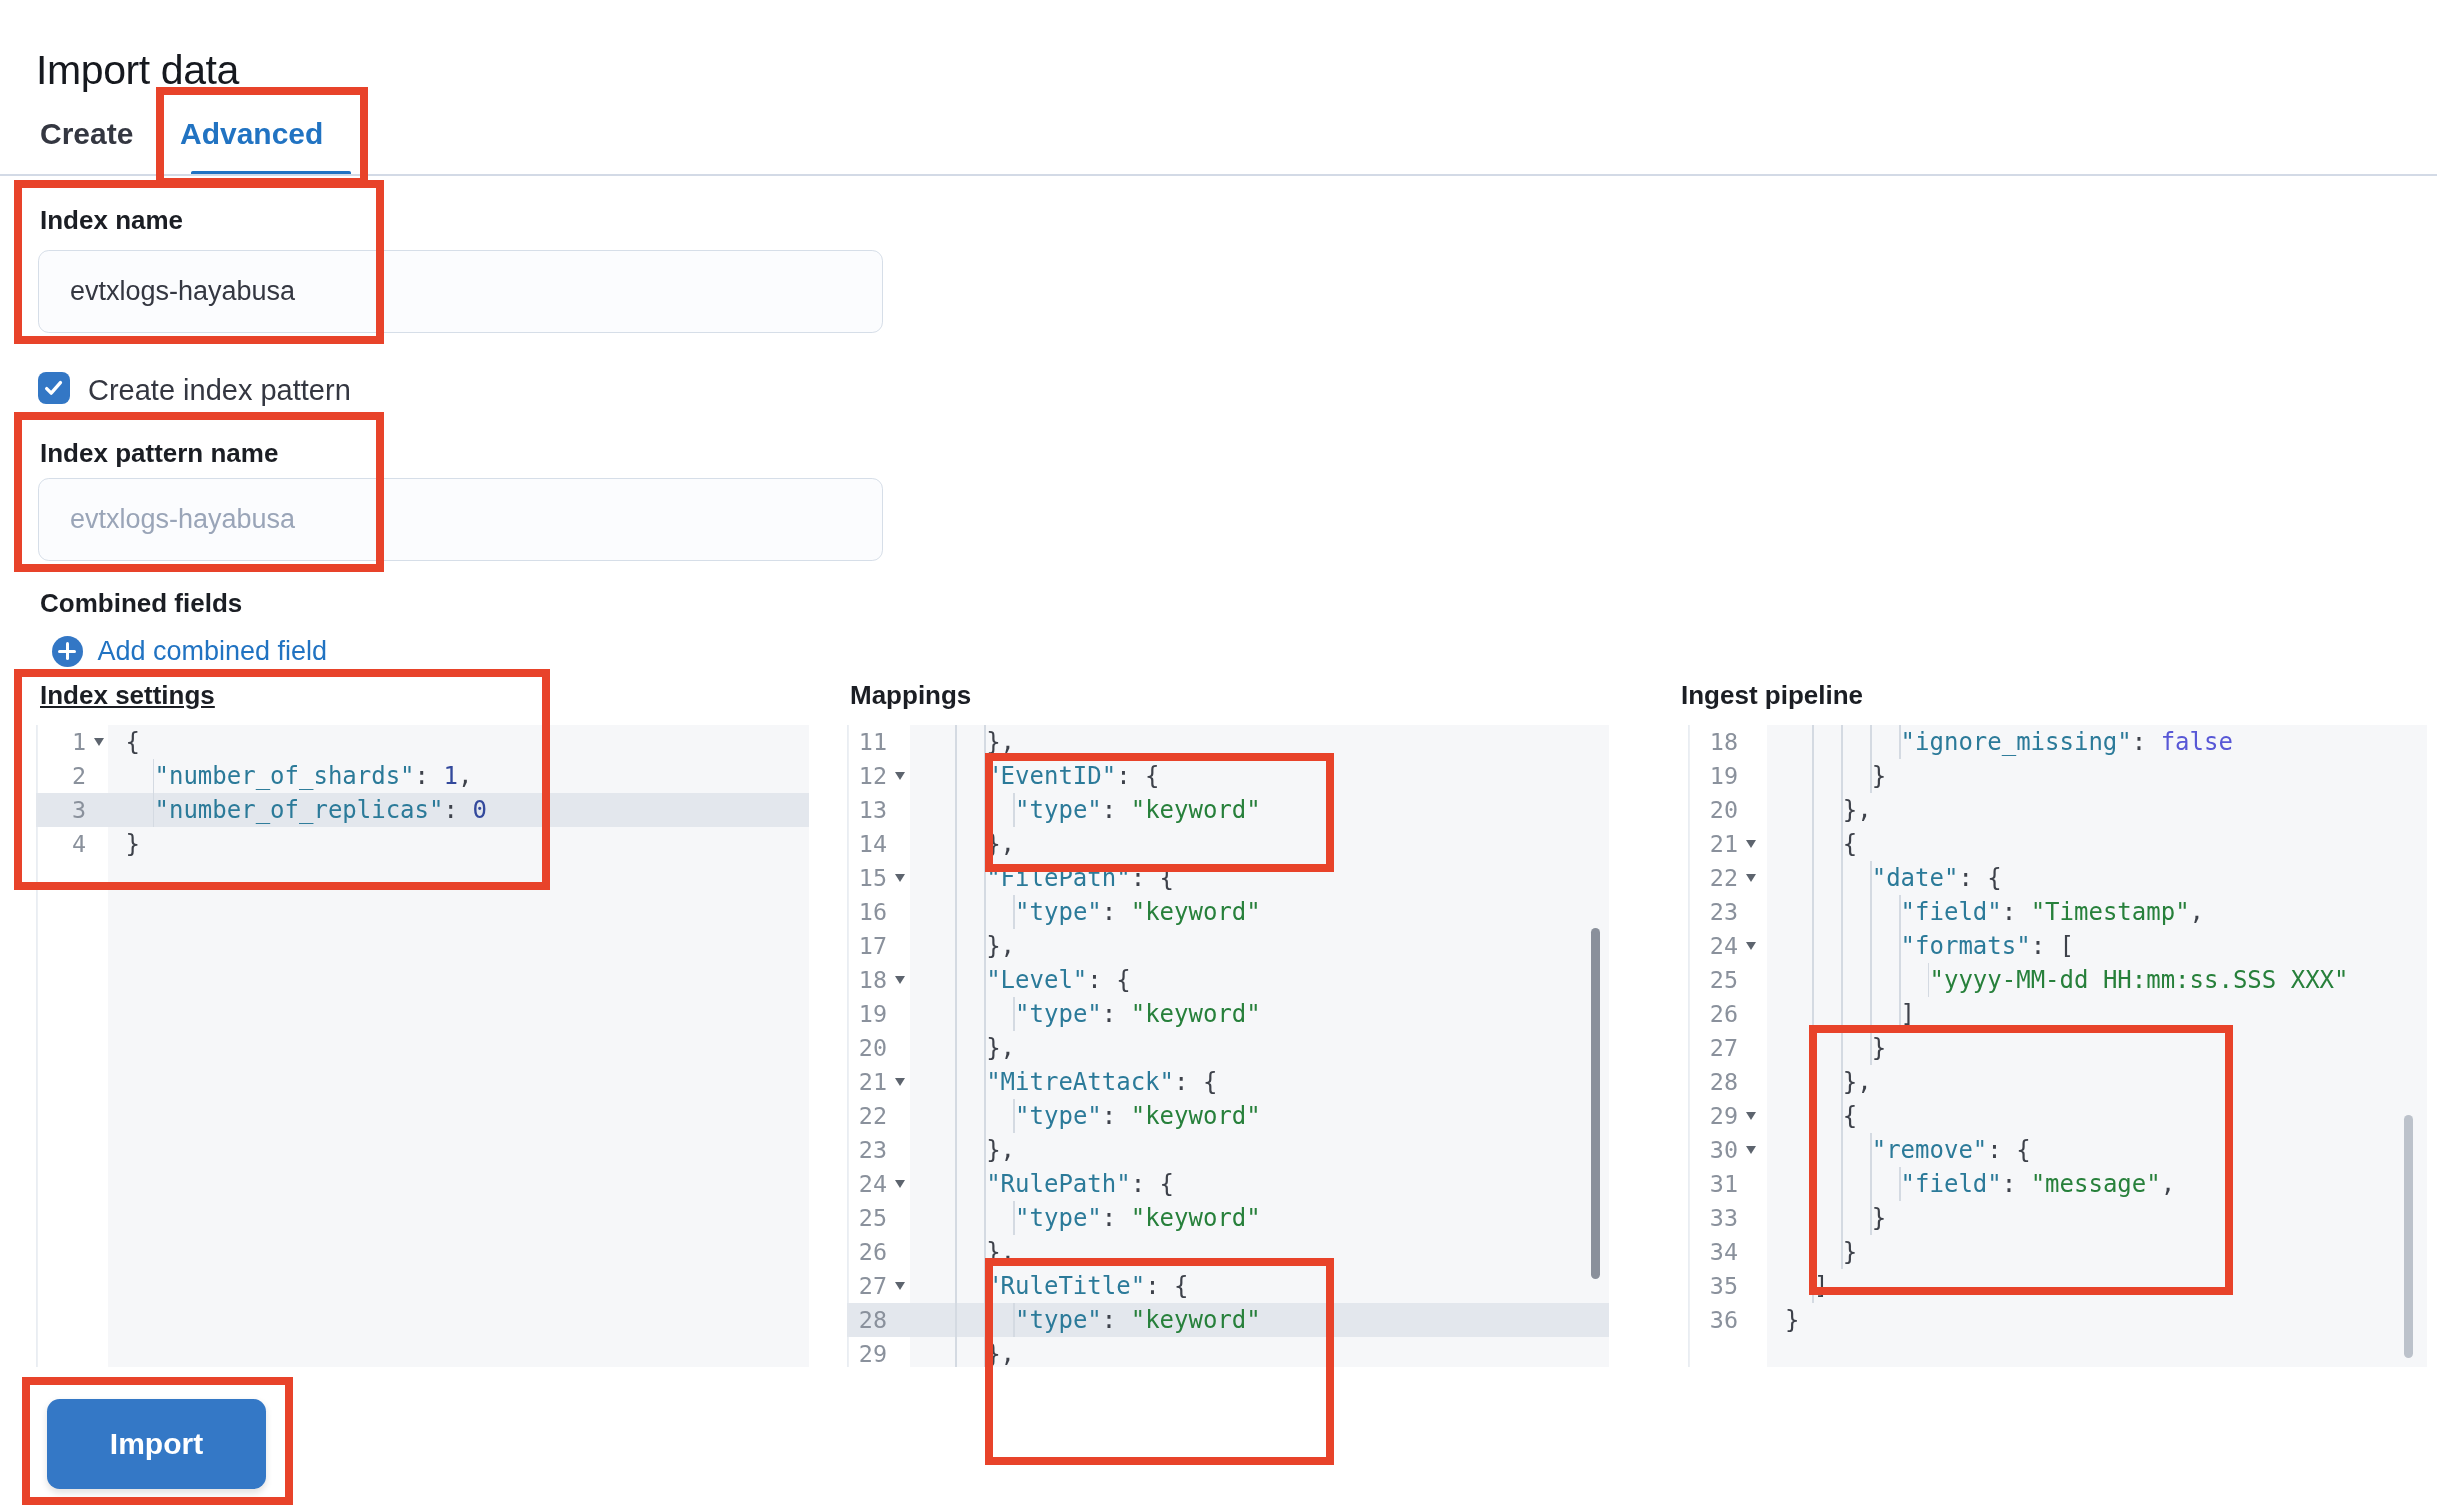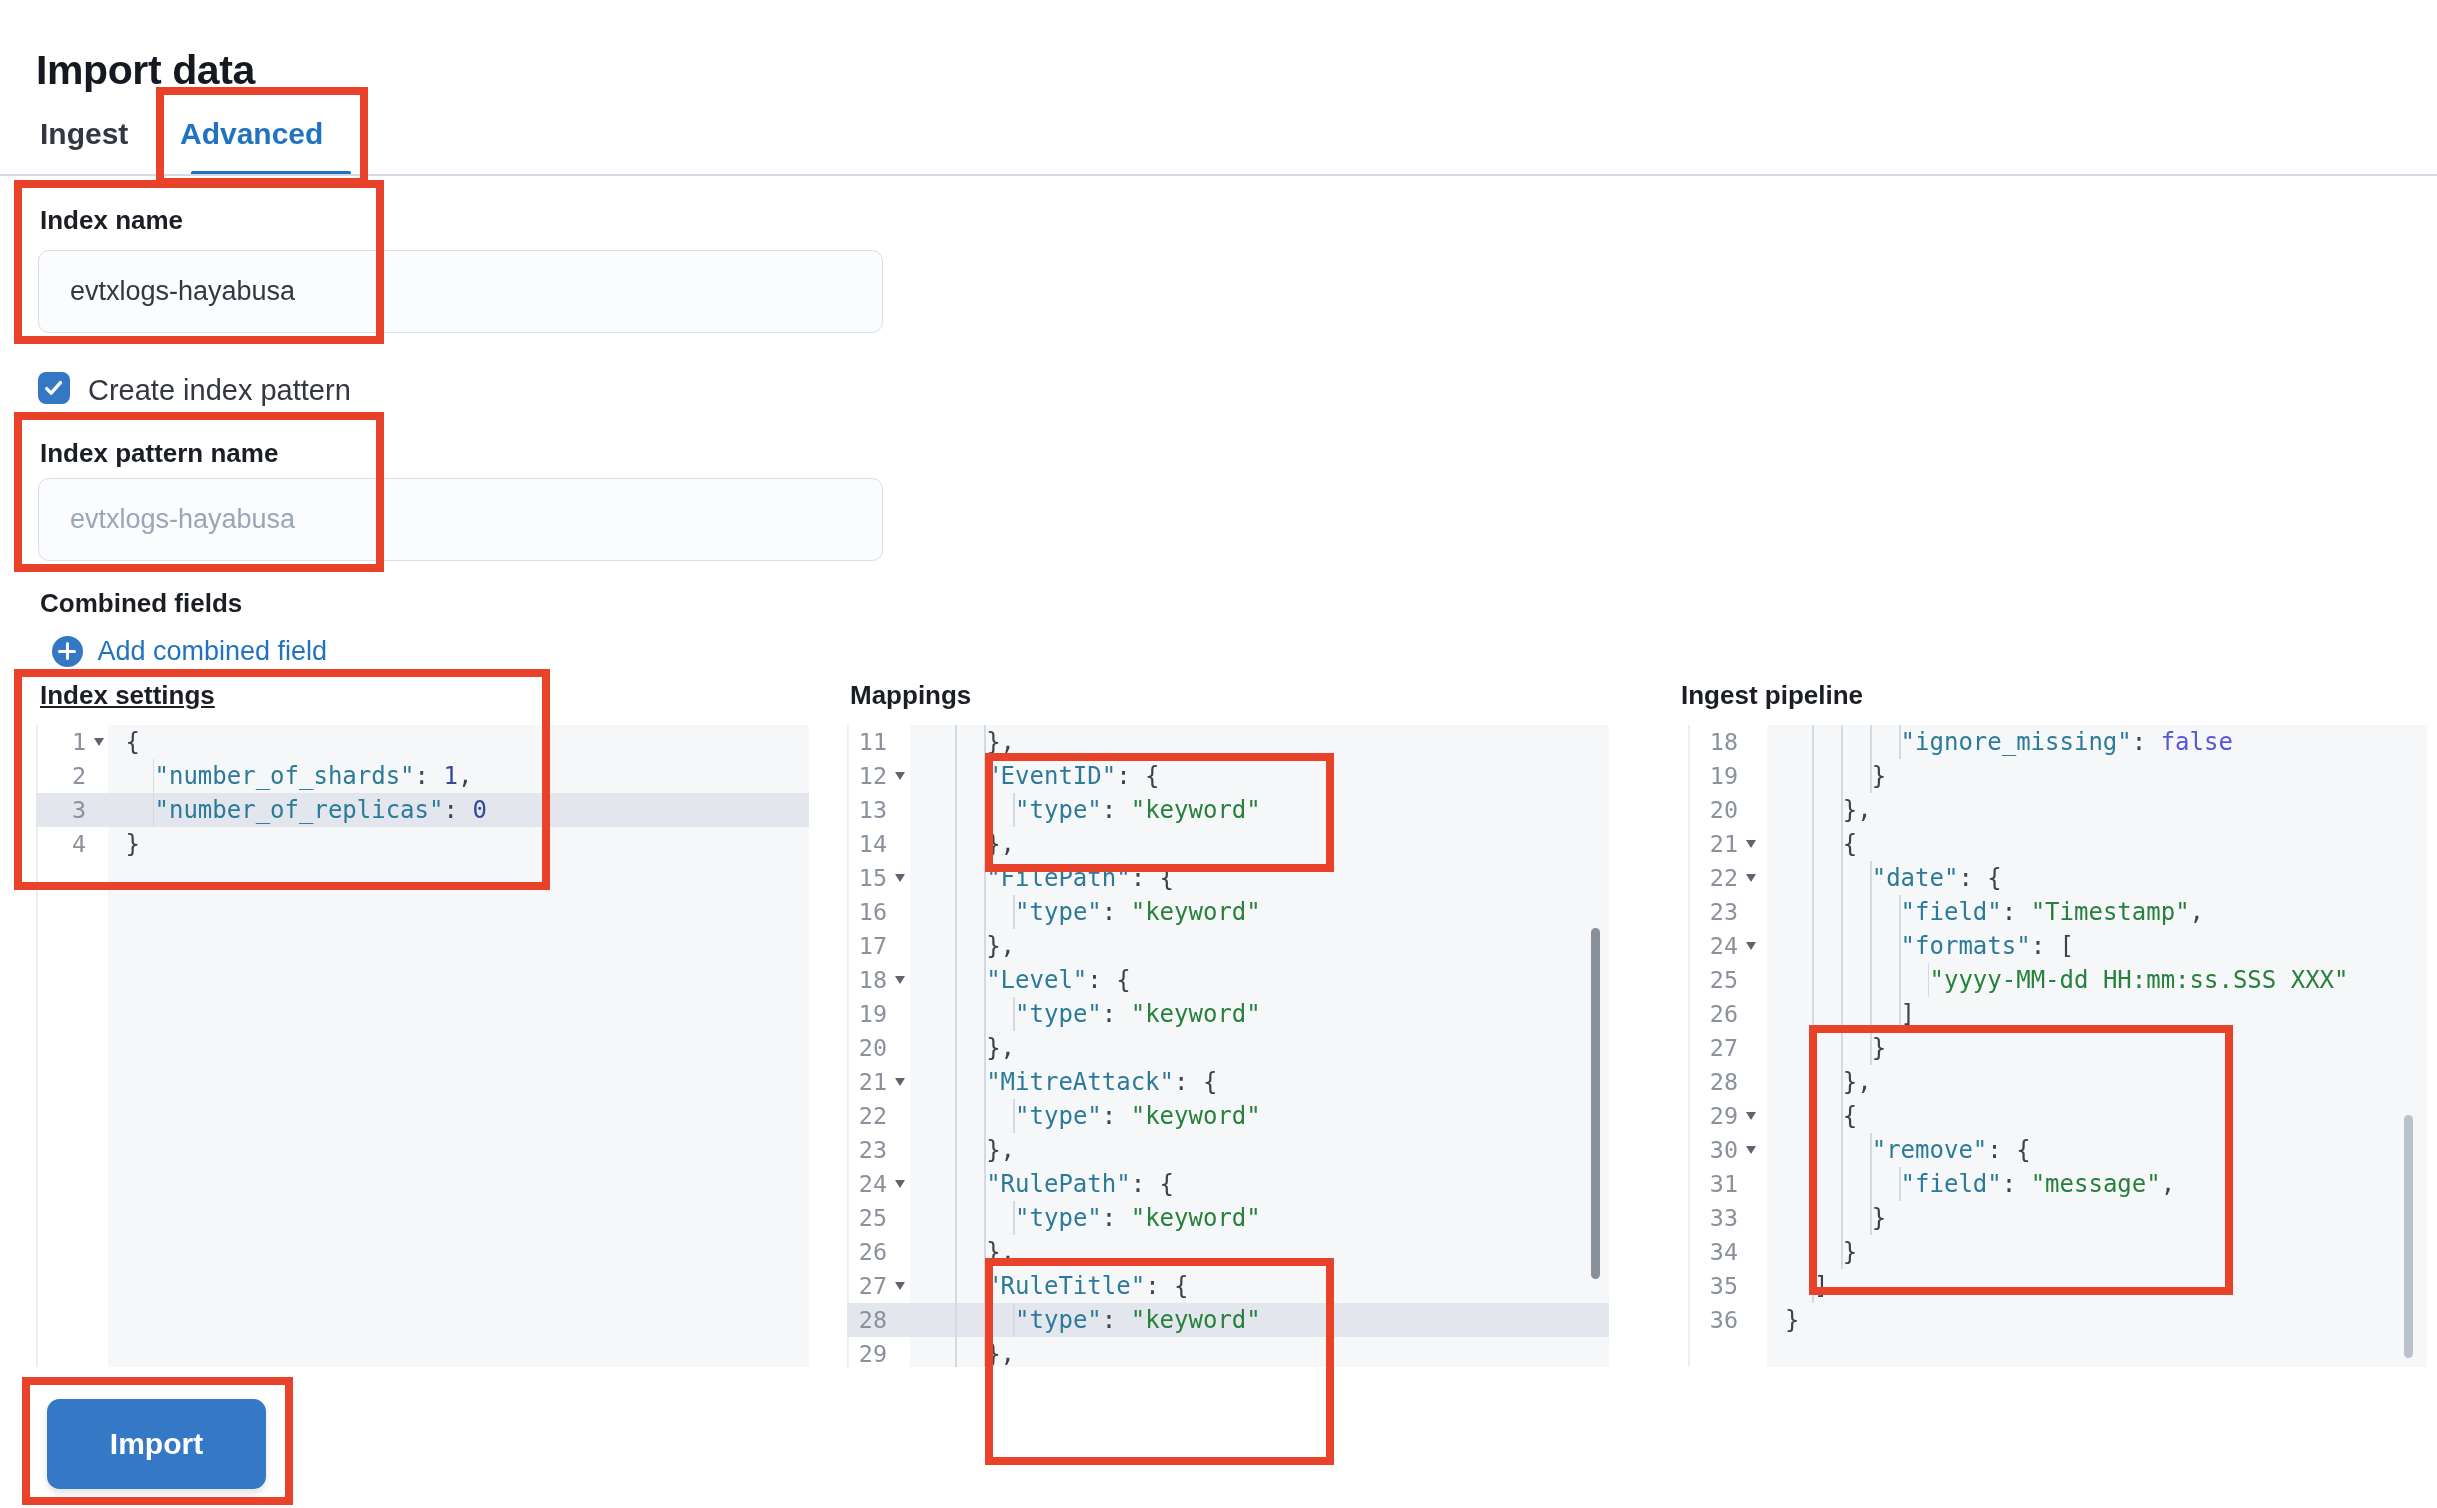--- a/index.html
+++ b/index.html
@@ -1,20 +1,20 @@
 <!DOCTYPE html>
 <html style="--accent: #2173c2; --button: #3478c6; --checkbox: #3377c5; --annotation: #e8432a; --divider: #d3dae6; --editor_bg: #f6f7f9; --hl: #e3e7ed; --key: #2b7a99; --string: #27803b; --number: #33499c; --boolean: #5757d6; --punct: #3d414a;font-size:14.4px"><head>
 <meta charset="utf-8">
 <style>
   html,body{margin:0;padding:0;background:#fff;}
   #page{position:relative;width:2438px;height:1508px;background:#fff;overflow:hidden;
         font-family:"Liberation Sans",sans-serif;color:#1b1e24;}
 
   
-  .page-title{position:absolute;left:36px;top:20px;font-size:41px;font-weight:700;color:#16191f;letter-spacing:-0.4px;}
+  .page-title{position:absolute;left:36px;top:20px;font-size:41px;font-weight:400;color:#16191f;letter-spacing:-0.4px;}
   .tab{position:absolute;top:117px;font-size:30px;font-weight:600;color:#343741;cursor:pointer;background:none;border:none;padding:0;font-family:inherit;}
   .tab.simple{left:40px;}
   .tab.advanced{left:180px;color:var(--accent,#2173c2);font-weight:700;}
   .tab-underline{position:absolute;left:191px;top:171px;width:160px;height:5.4px;background:var(--accent,#2173c2);border-radius:1.8px;}
   .top-divider{position:absolute;left:0;top:174px;width:2438px;height:1.8px;background:var(--divider,#d3dae6);}
 
   
   .field-label{position:absolute;font-size:26px;font-weight:700;color:#1b1e24;}
   .lbl-index-name{left:40px;top:205px;}
   .lbl-index-pattern{left:40px;top:438px;}
@@ -87,21 +87,21 @@
   .ab7{left:1809px;top:1025px;width:424px;height:270px;}
   .ab8{left:21.6px;top:1377px;width:271px;height:128px;}
 </style>
 </head>
 <body>
 
 <div id="page">
 
   <h1 class="page-title">Import data</h1>
 
-  <button class="tab simple">Ingest</button>
+  <button class="tab simple">Create</button>
   <button class="tab advanced">Advanced</button>
   <div class="tab-underline"></div>
   <div class="top-divider"></div>
 
   <div class="field-label lbl-index-name">Index name</div>
   <input class="text-input inp-index-name" readonly="" value="evtxlogs-hayabusa" style="">
 
   <div class="checkbox" role="checkbox" aria-checked="true">
     <svg viewBox="0 0 16 16">
       <path d="M3.2 8.6l3.1 3.1 6.3-7.2" stroke="#ffffff" stroke-width="2.3" fill="none" stroke-linecap="round" stroke-linejoin="round"></path>

